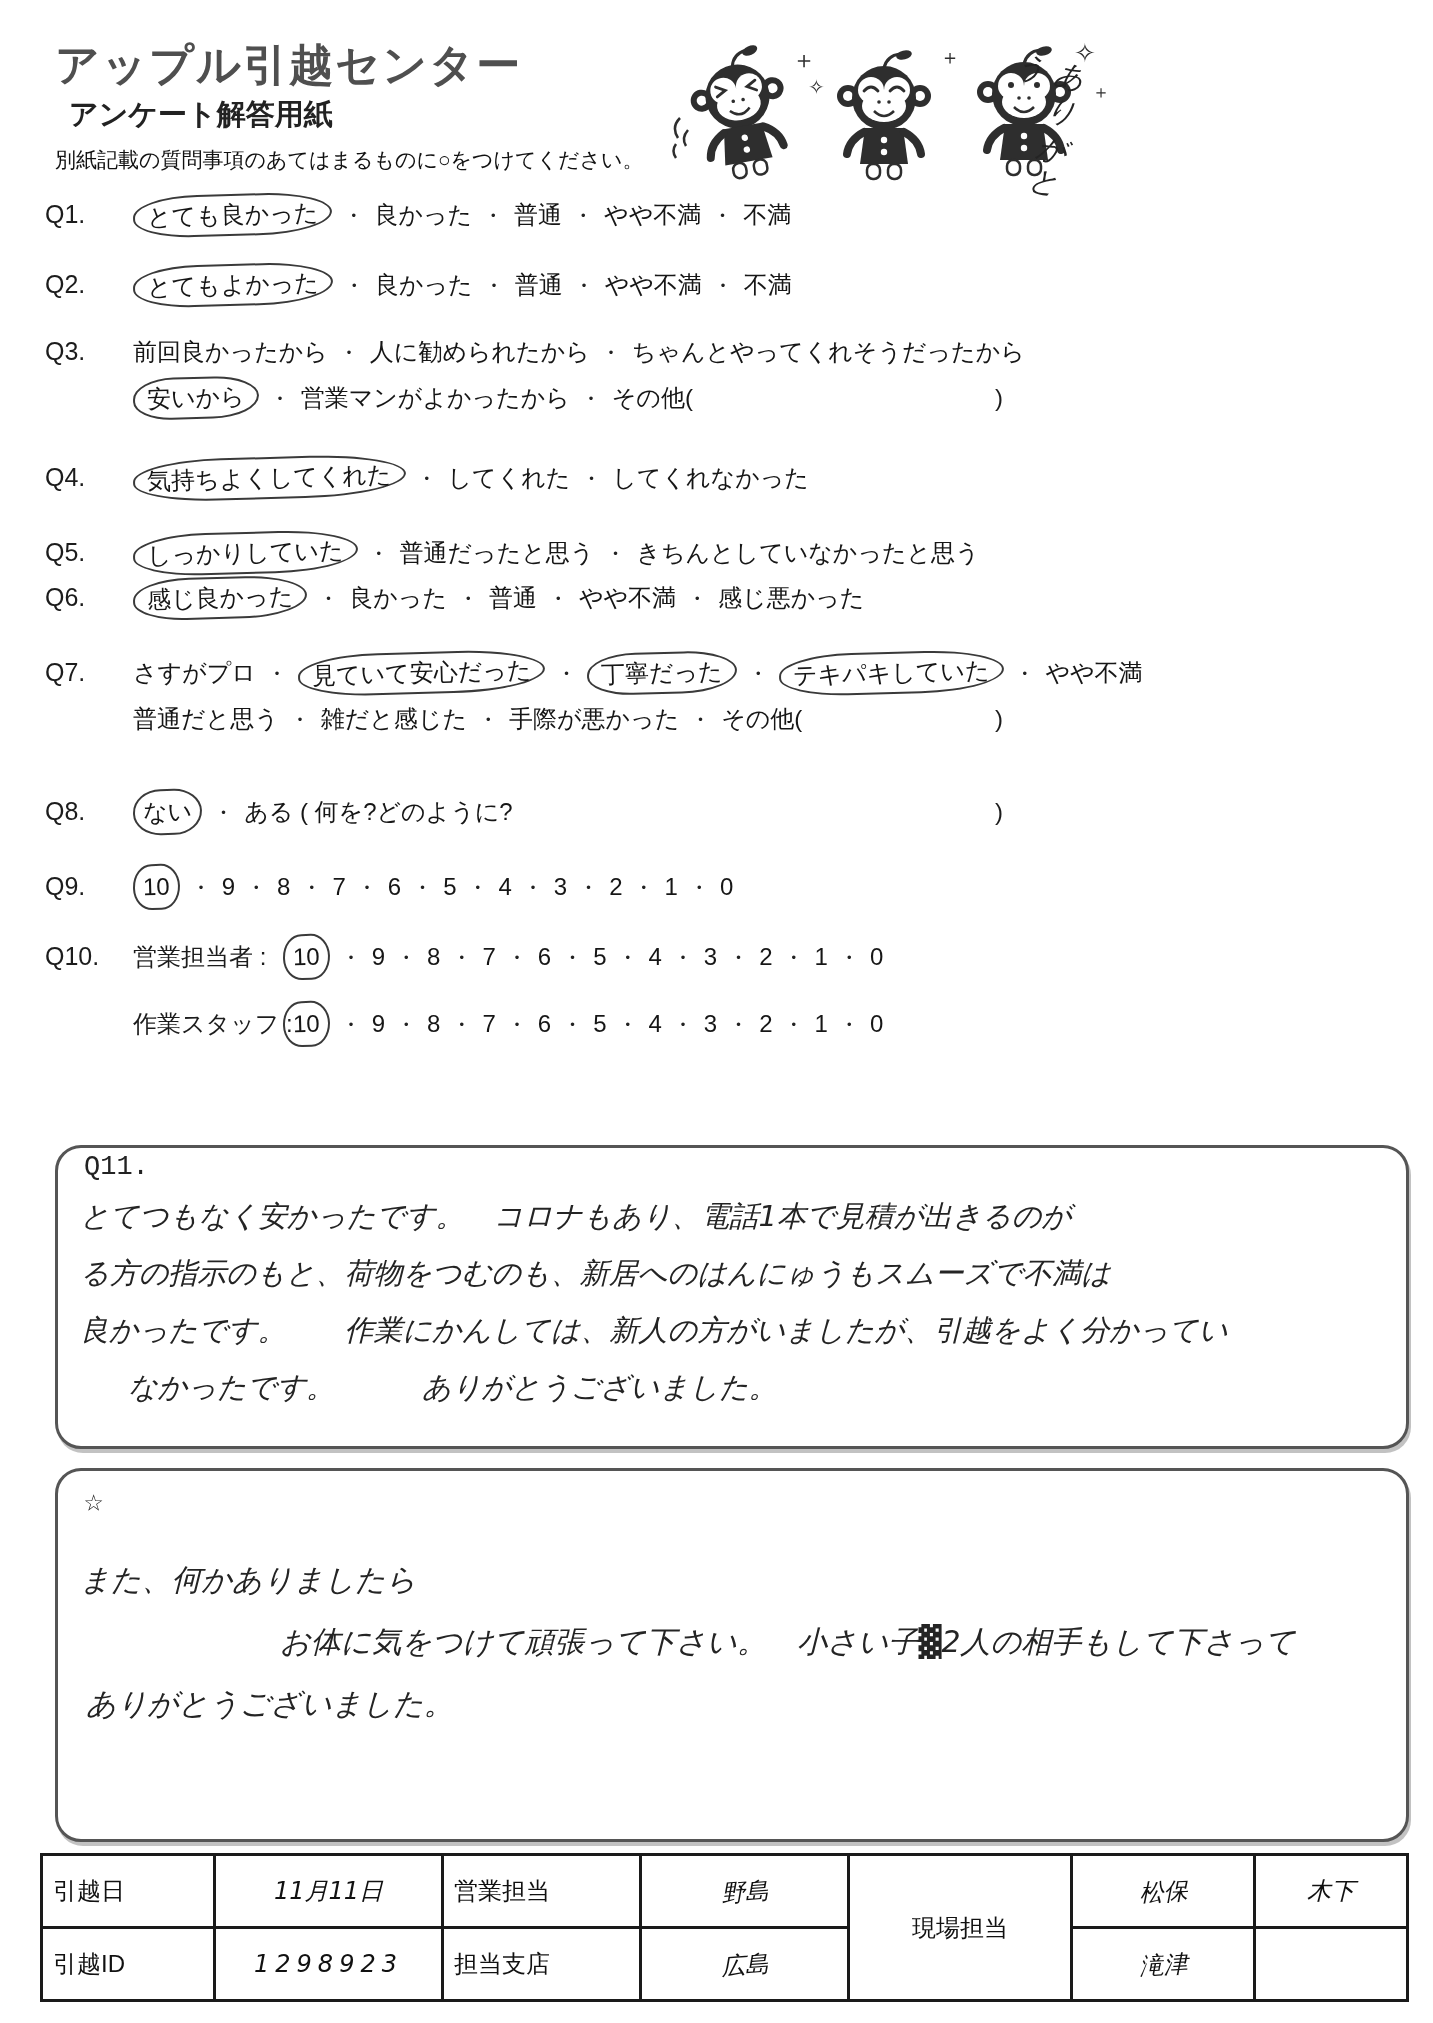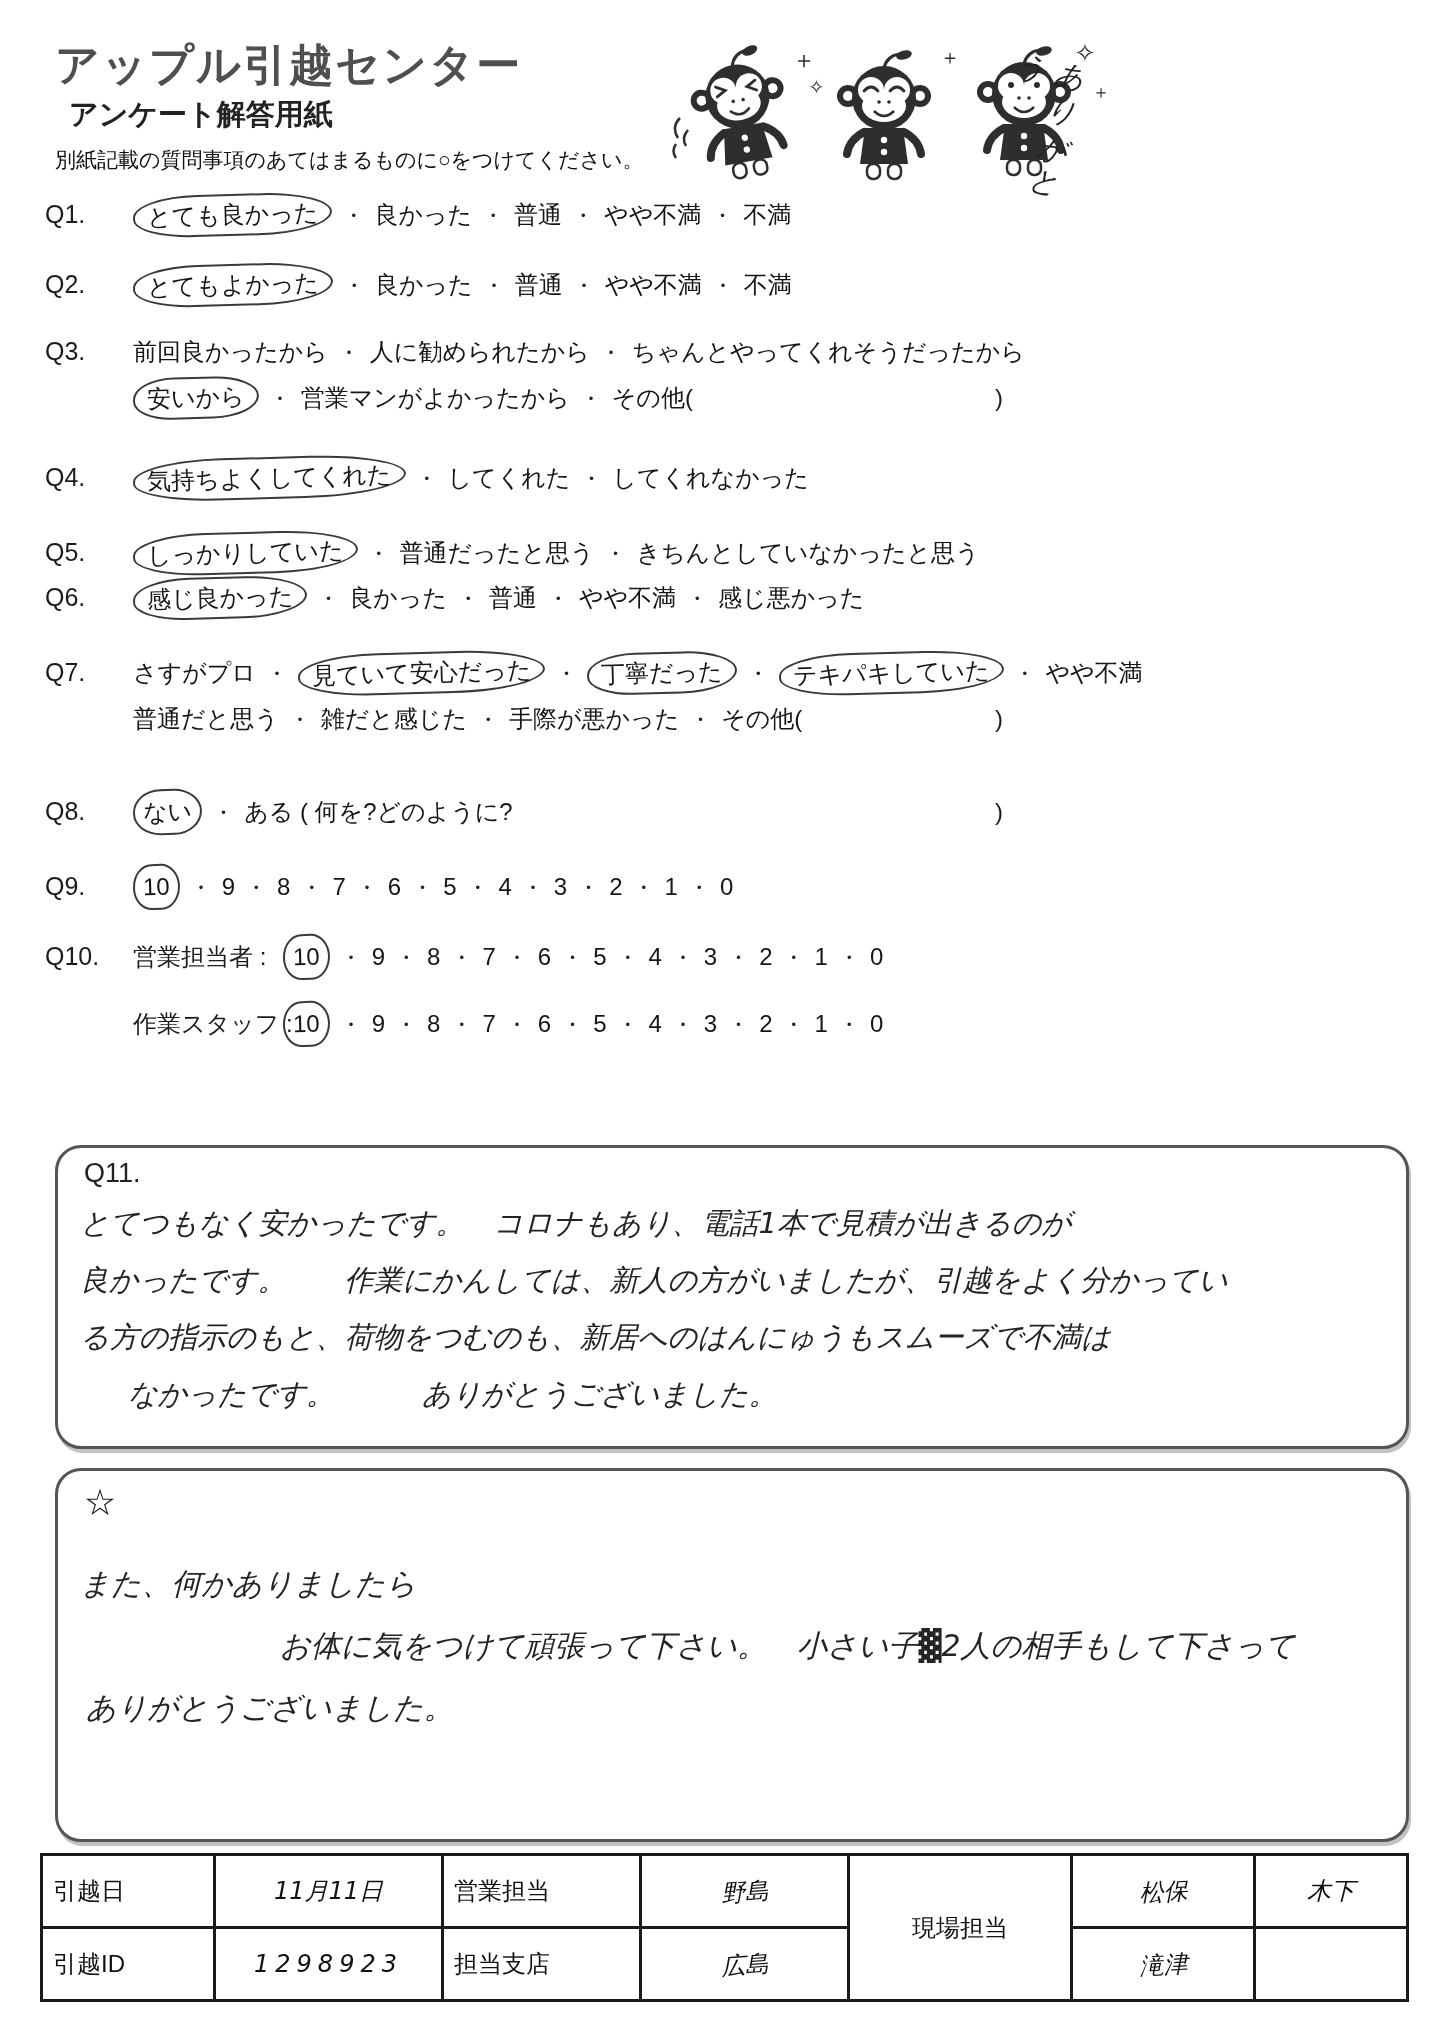--- a/index.html
+++ b/index.html
@@ -47,21 +47,21 @@
   .circled.num{padding:3px 8px;border-radius:50% 50% 50% 50% / 62% 60% 64% 58%;}
   .tail{position:absolute;left:862px;top:0;font-size:24px;}
   
   .comment-box{
     position:absolute;left:55px;width:1348px;background:#fff;
     border:3.5px solid #555;border-radius:26px;
     box-shadow:2px 4px 0 rgba(120,120,120,.45);
   }
   #q11-box{top:1145px;height:298px;}
   #star-box{top:1468px;height:368px;}
-  .box-label{font-family:Liberation Sans, sans-serif;font-size:27px;color:#222;padding:10px 0 0 26px;}
+  .box-label{font-family:Liberation Mono, monospace;font-size:27px;color:#222;padding:4px 0 0 26px;}
   #star-box .box-label{font-size:32px;padding-top:10px;}
   .hw{font-family:"DejaVu Sans",sans-serif;font-style:italic;color:#242424;}
   .box-lines{padding:6px 26px 0 22px;}
   #q11-lines .hw-line{font-size:29px;line-height:57px;white-space:nowrap;}
   #q11-lines .hw-line:nth-child(4){padding-left:48px;}
   #star-lines{padding-top:28px;}
   #star-lines .hw-line{font-size:30px;line-height:62px;white-space:nowrap;}
   #star-lines .hw-line:nth-child(2){padding-left:200px;}
   #star-lines .hw-line:nth-child(3){padding-left:6px;}
   #star-lines .hw-line:nth-child(4){padding-left:320px;}
@@ -212,22 +212,22 @@
         <div class="q-row"><span class="q-prefix">営業担当者 :</span><span class="opt circled num">10</span><span class="sep">・</span><span class="opt">9</span><span class="sep">・</span><span class="opt">8</span><span class="sep">・</span><span class="opt">7</span><span class="sep">・</span><span class="opt">6</span><span class="sep">・</span><span class="opt">5</span><span class="sep">・</span><span class="opt">4</span><span class="sep">・</span><span class="opt">3</span><span class="sep">・</span><span class="opt">2</span><span class="sep">・</span><span class="opt">1</span><span class="sep">・</span><span class="opt">0</span></div>
         <div class="q-row"><span class="q-prefix">作業スタッフ :</span><span class="opt circled num">10</span><span class="sep">・</span><span class="opt">9</span><span class="sep">・</span><span class="opt">8</span><span class="sep">・</span><span class="opt">7</span><span class="sep">・</span><span class="opt">6</span><span class="sep">・</span><span class="opt">5</span><span class="sep">・</span><span class="opt">4</span><span class="sep">・</span><span class="opt">3</span><span class="sep">・</span><span class="opt">2</span><span class="sep">・</span><span class="opt">1</span><span class="sep">・</span><span class="opt">0</span></div>
       </div>
     </div>
   </div>
 
 <div class="comment-box" id="q11-box">
   <div class="box-label">Q11.</div>
   <div class="box-lines hw" id="q11-lines">
       <div class="hw-line">とてつもなく安かったです。　コロナもあり、電話1本で見積が出きるのが</div>
+      <div class="hw-line">る方の指示のもと、荷物をつむのも、新居へのはんにゅうもスムーズで不満は</div>
       <div class="hw-line">良かったです。　　作業にかんしては、新人の方がいましたが、引越をよく分かってい</div>
-      <div class="hw-line">る方の指示のもと、荷物をつむのも、新居へのはんにゅうもスムーズで不満は</div>
       <div class="hw-line">なかったです。　　　ありがとうございました。</div>
     </div>
 </div>
 
 <div class="comment-box" id="star-box">
   <div class="box-label">☆</div>
   <div class="box-lines hw" id="star-lines">
       <div class="hw-line">また、何かありましたら</div>
       <div class="hw-line">お体に気をつけて頑張って下さい。　小さい子▓2人の相手もして下さって</div>
       <div class="hw-line">ありがとうございました。</div>

